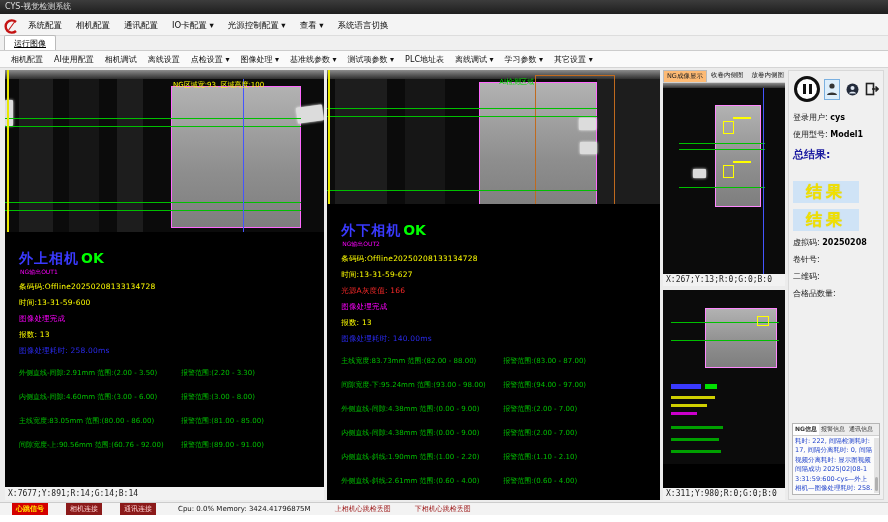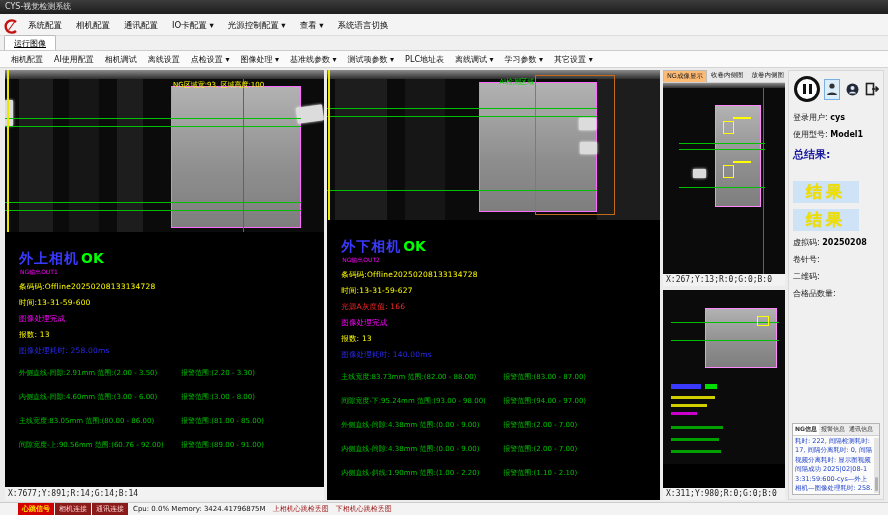--- a/index.html
+++ b/index.html
@@ -87,21 +87,21 @@
   .logtabs { display:flex; background:#ececec; border-bottom:1px solid #cfcfcf; }
   .logtab { font-size:6px; padding:1px 2px; color:#333; white-space:nowrap; }
   .logtab.sel { background:#fff; font-weight:bold; }
   .logbody { flex:1; font-size:6.5px; color:#2244cc; padding:1px 6px 1px 2px; line-height:1.45;
     overflow:hidden; position:relative; word-break:break-all; }
   .logscroll { position:absolute; right:0; top:14px; bottom:1px; width:5px; background:#e4e4e4; }
   .logthumb { position:absolute; left:1px; right:1px; bottom:2px; height:14px; background:#b0b0b0; border-radius:2px; }
 
   
   .statusbar { height:13px; background:#f3f3f3; border-top:1px solid #ccc;
-    display:flex; align-items:center; gap:1px; padding-left:18px; font-size:7px; }
+    display:flex; align-items:center; gap:18px; padding-left:12px; font-size:7px; }
   .chip-red { background:#d40000; color:#ffe900; padding:1px 4px; font-weight:bold; }
   .chip-dark { background:#8b1a1a; color:#ffd3d3; padding:1px 4px; }
   .cpu { color:#111; margin-left:4px; }
   .camwarn { color:#9a1010; margin-left:6px; }
 </style>
 </head>
 <body>
 
 <div class="titlebar">
   <span>CYS-视觉检测系统</span>
@@ -235,20 +235,24 @@
           <span class="mtext">外侧直线-间隙:4.38mm 范围:(0.00 - 9.00)</span>
           <span class="malarm">报警范围:(2.00 - 7.00)</span>
         </div>
         <div class="mrow">
           <span class="mtext">内侧直线-间隙:4.38mm 范围:(0.00 - 9.00)</span>
           <span class="malarm">报警范围:(2.00 - 7.00)</span>
         </div>
         <div class="mrow">
           <span class="mtext">内侧直线-斜线:1.90mm 范围:(1.00 - 2.20)</span>
           <span class="malarm">报警范围:(1.10 - 2.10)</span>
+        </div>
+        <div class="mrow">
+          <span class="mtext">外侧直线-斜线:2.61mm 范围:(0.60 - 4.00)</span>
+          <span class="malarm">报警范围:(0.60 - 4.00)</span>
         </div>
       </div>
     </div>
   </div>
 
   <div class="col-right">
 
     <div class="panel" style="height:216px;">
       <div class="minitabs">
         <span class="minitab sel">NG成像显示</span>

